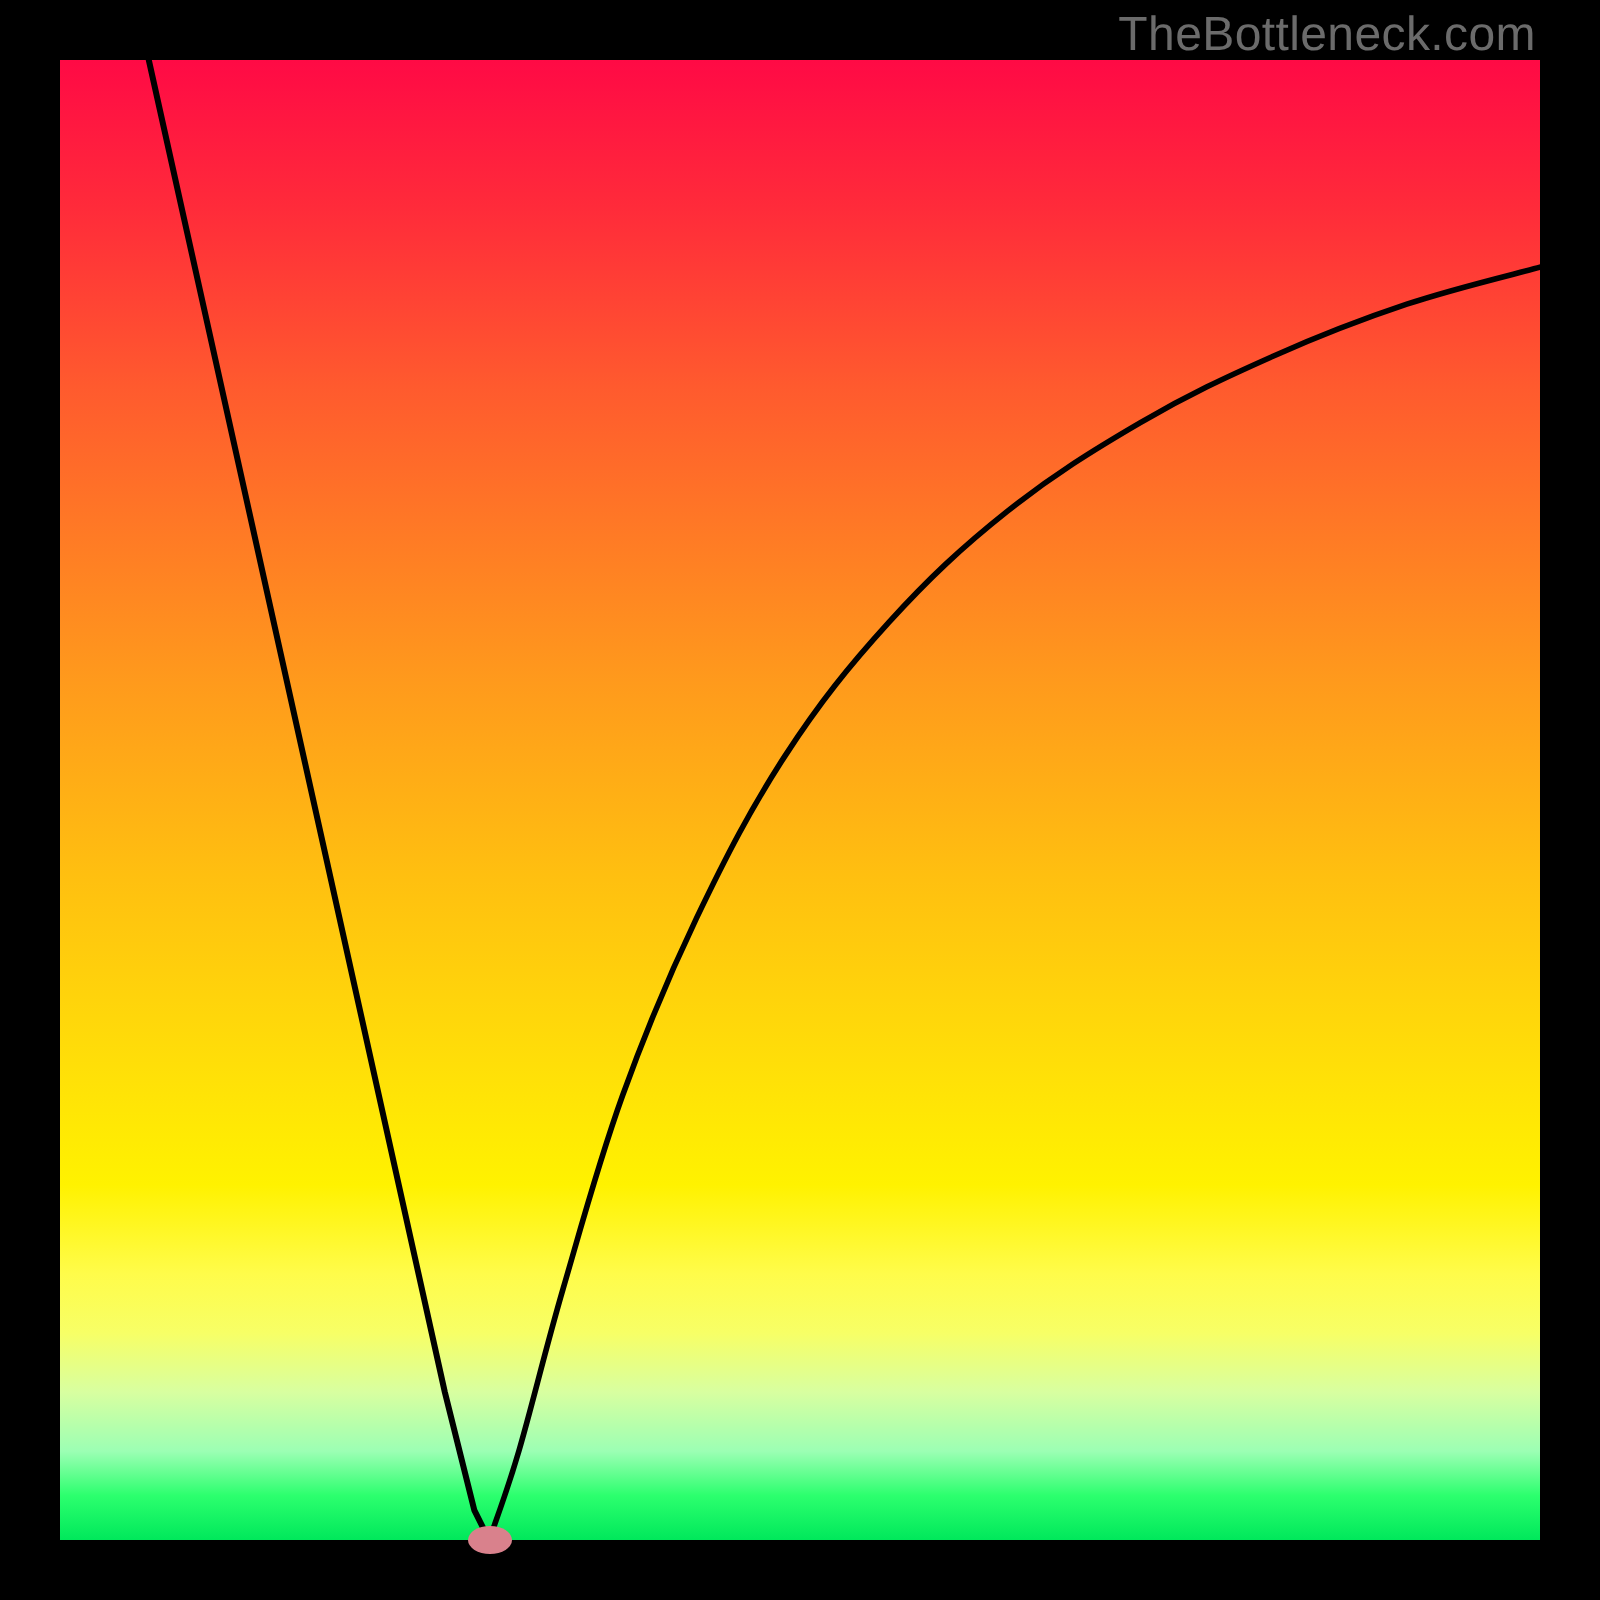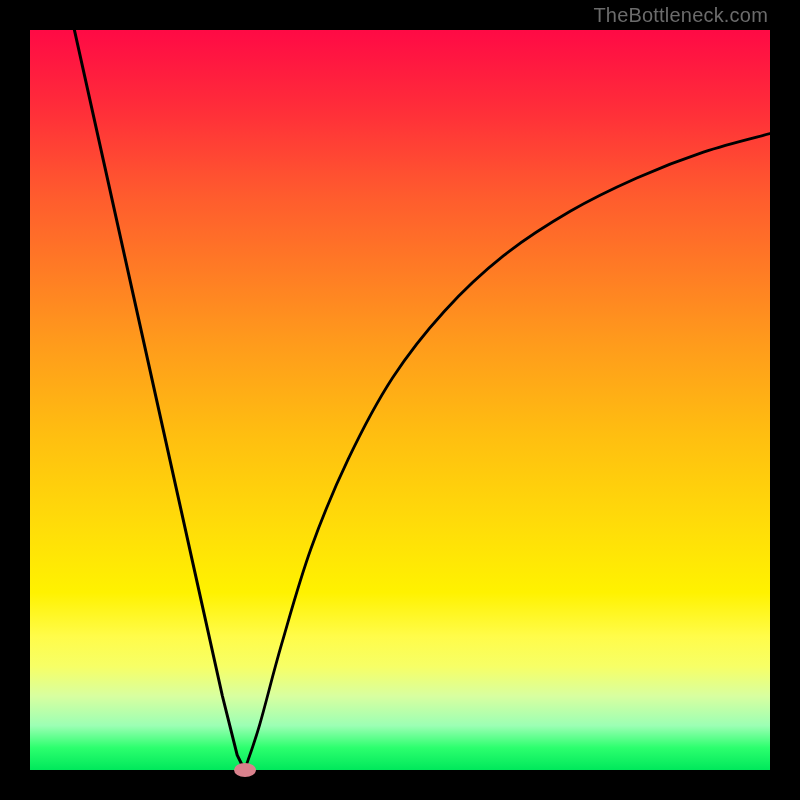--- a/index.html
+++ b/index.html
@@ -30,21 +30,21 @@
       #d8ffa0 90%,
       #9cffb4 94%,
       #2cff6e 97%,
       #00e85b 100%);
   }
   .watermark {
     position: absolute;
     top: 4px;
     right: 32px;
     font-family: Arial, Helvetica, sans-serif;
-    font-size: 20px;
+    font-size: 24px;
     color: #6b6b6b;
     letter-spacing: 0.2px;
     user-select: none;
   }
   svg.curve {
     position: absolute;
     inset: 0;
     width: 100%;
     height: 100%;
   }

